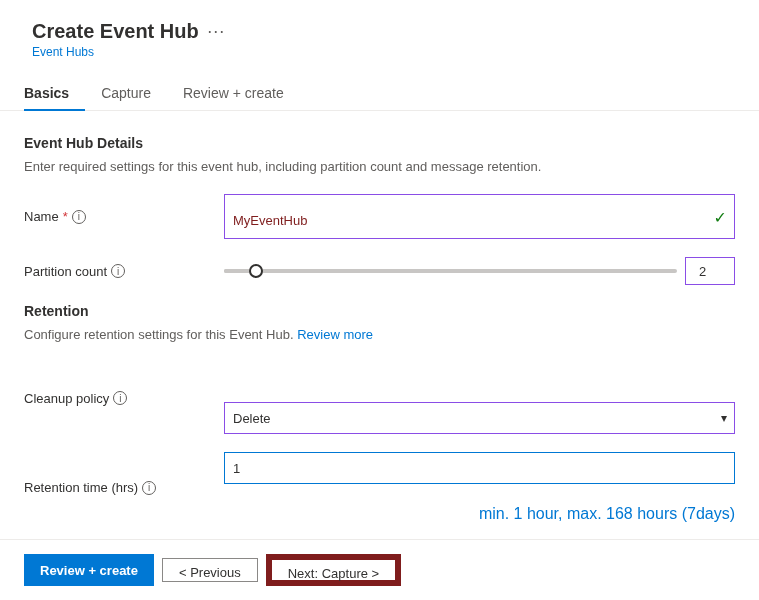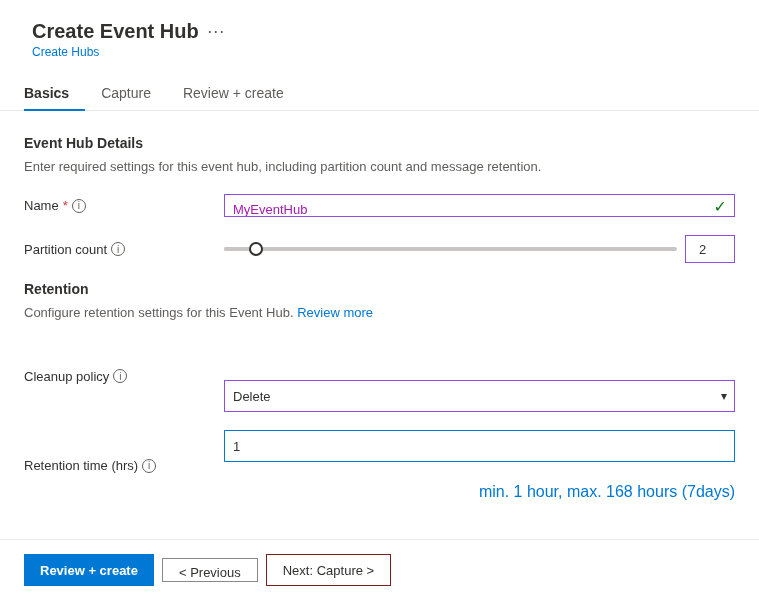--- a/index.html
+++ b/index.html
@@ -110,25 +110,25 @@
     }
     .field-input {
       flex: 1;
     }
     .text-input-wrapper {
       position: relative;
       width: 100%;
     }
     .text-input-wrapper input {
       width: 100%;
-      height: 23px;
+      height: 45px;
       border: 1px solid #8a4de6;
       padding: 8px 32px 0 8px;
       font-size: 13px;
-      color: #a21caf;
+      color: #7f1d1d;
       outline: none;
     }
     .check-icon {
       position: absolute;
       right: 8px;
       top: 50%;
       transform: translateY(-50%);
       color: #107c10;
       font-size: 16px;
     }
@@ -249,36 +249,36 @@
       color: #323130;
       border: 1px solid #8a8886;
       padding: 6px 16px;
       font-size: 13px;
       cursor: pointer;
       height: 24px;
     }
     .btn-next {
       background: #fff;
       color: #323130;
-      border: 1px solid #7f1d1d;
+      border: 6px solid #7f1d1d;
       padding: 6px 16px;
       font-size: 13px;
       cursor: pointer;
       height: 32px;
     }
   </style>
 </head>
 <body>
 
 <div class="header">
   <div class="header-title">
     <h1>Create Event Hub</h1>
     <span class="header-ellipsis">···</span>
   </div>
-  <div class="breadcrumb">Create Hubs</div>
+  <div class="breadcrumb">Event Hubs</div>
 </div>
 
 <div class="tabs">
   <div class="tab active">
     <span>Basics</span>
   </div>
   <div class="tab">
     <span>Capture</span>
   </div>
   <div class="tab">

